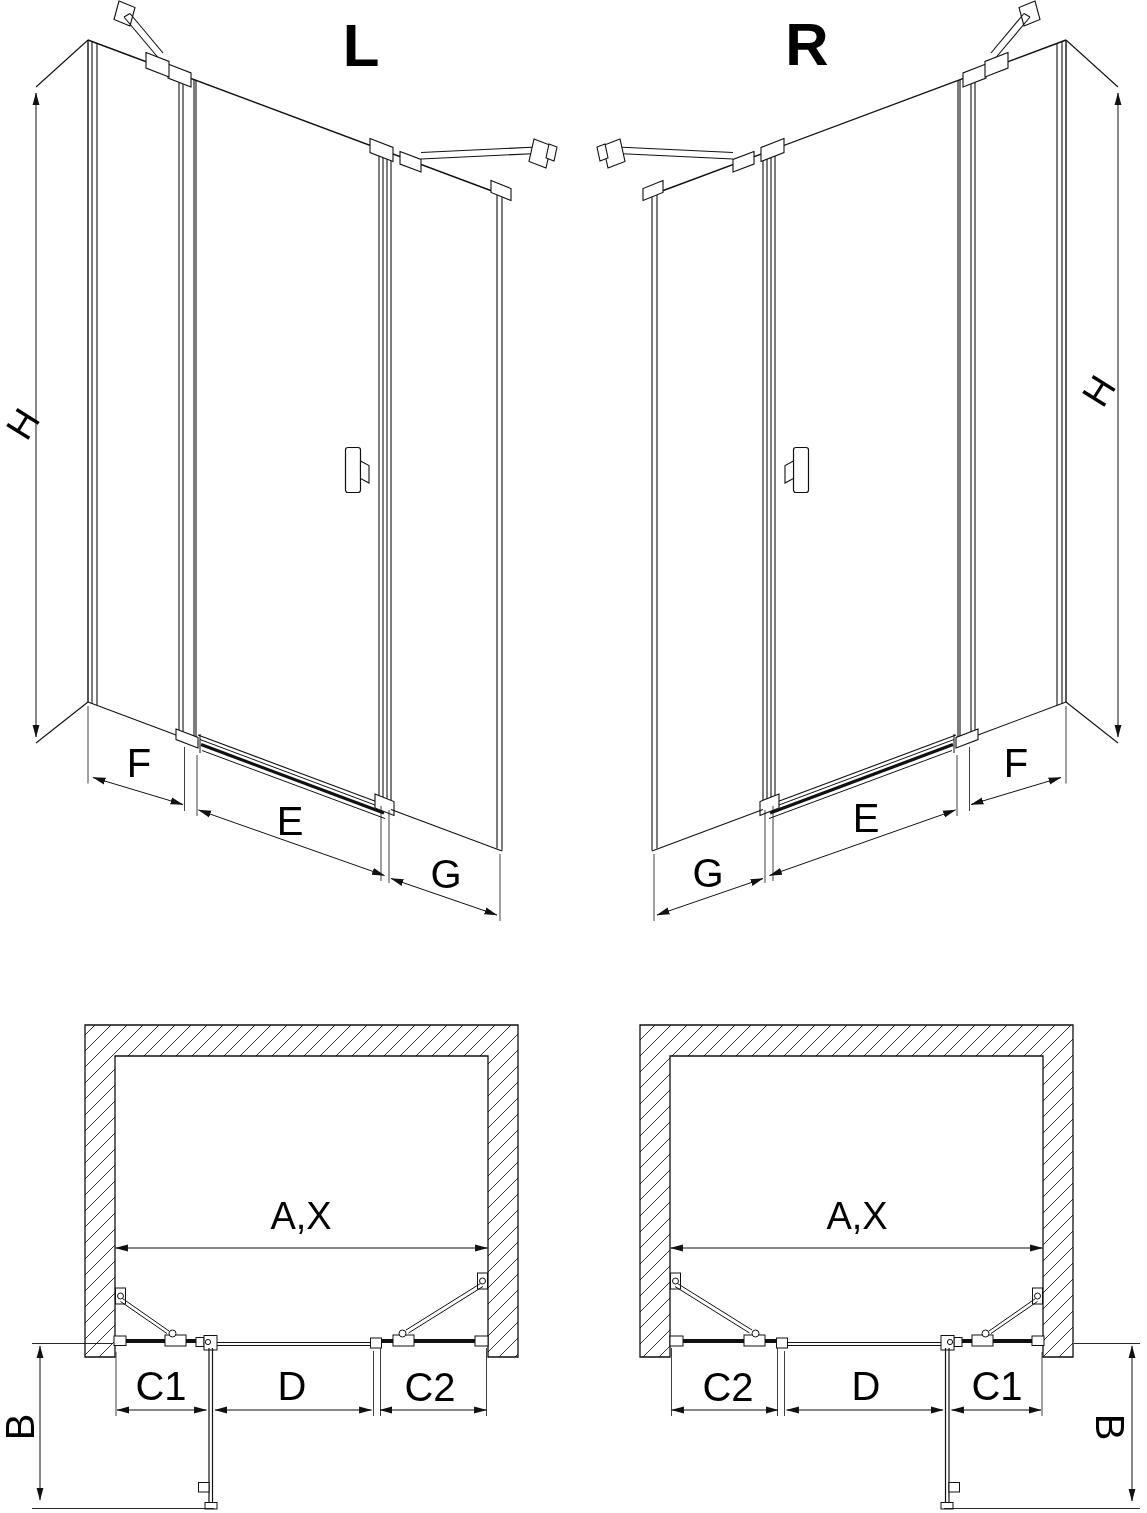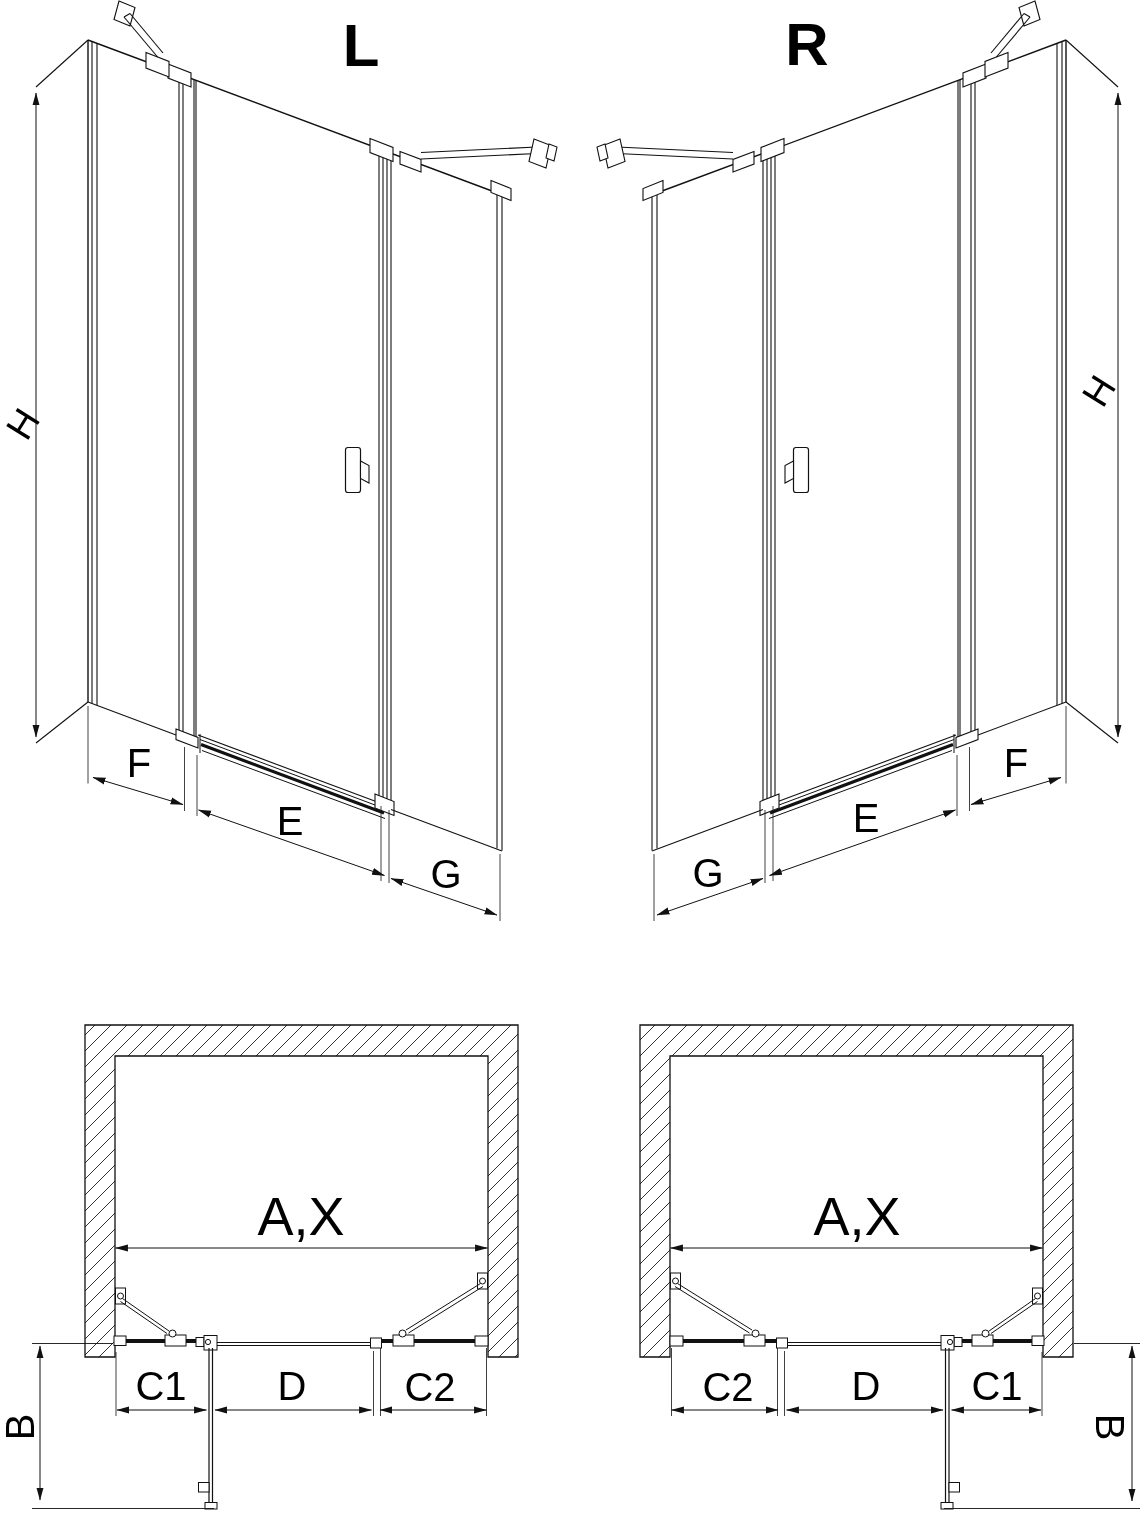--- a/index.html
+++ b/index.html
@@ -3,21 +3,21 @@
 <meta charset="utf-8">
 <style>
   html,body{margin:0;padding:0;background:#fff;}
   .canvas{position:relative;width:1147px;height:1513px;background:#fff;overflow:hidden;
           font-family:"Liberation Sans", sans-serif;color:#000;}
   .canvas svg{position:absolute;left:0;top:0;}
   .lbl{position:absolute;transform:translate(-50%,-50%);white-space:nowrap;
        font-family:"Liberation Sans", sans-serif;color:#000;line-height:1;}
   .lbl.big{font-size:60px;font-weight:600;}
   .lbl.dim{font-size:40px;font-weight:500;}
-  .lbl.ax{font-size:54px;font-weight:500;}
+  .lbl.ax{font-size:38px;font-weight:500;}
   .lbl.roth{transform:translate(-50%,-50%) rotate(-58deg);font-size:38px;font-weight:500;}
   .lbl.rotl{transform:translate(-50%,-50%) rotate(-90deg);font-size:40px;font-weight:500;}
   .lbl.rotr{transform:translate(-50%,-50%) rotate(90deg);font-size:40px;font-weight:500;}
 </style>
 </head>
 <body>
 
 <div class="canvas">
 
   <svg width="1147" height="1513" viewBox="0 0 1147 1513">

